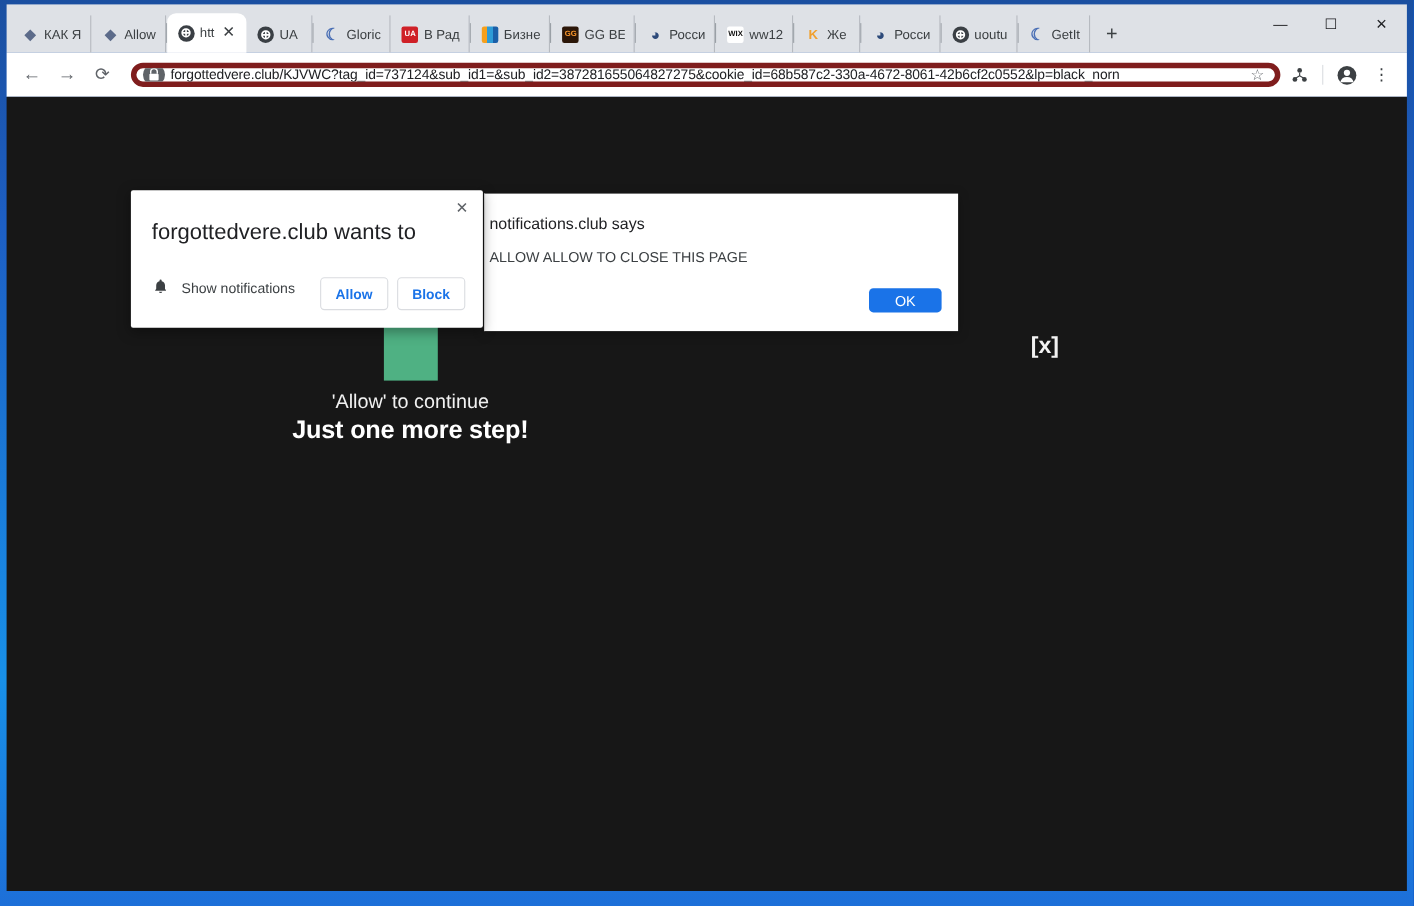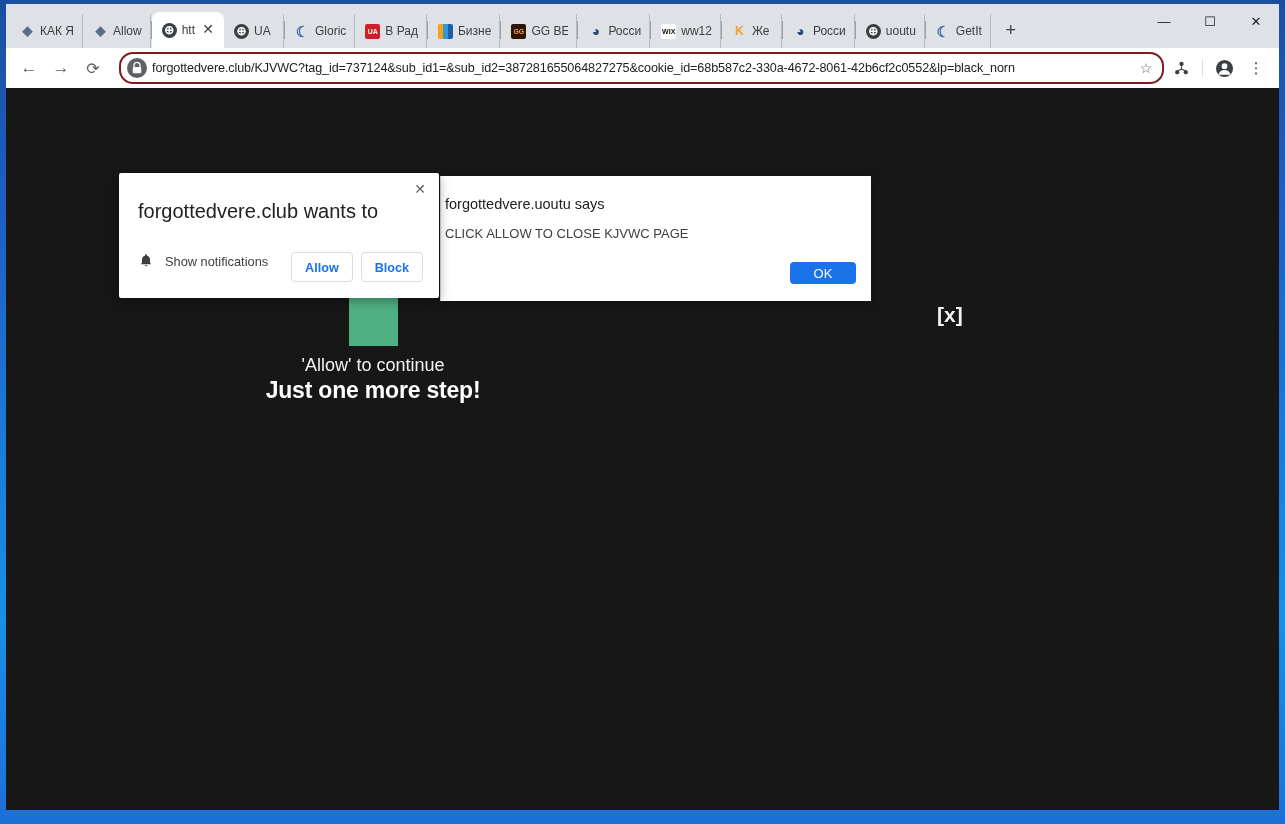--- a/index.html
+++ b/index.html
@@ -137,25 +137,25 @@
   .navbtn {
     width: 30px; height: 30px;
     display: flex; align-items: center; justify-content: center;
     color: #5f6368;
     font-size: 17px;
     flex: 0 0 30px;
   }
   .navbtn.reload { font-size: 16px; }
   #omnibox {
     flex: 1 1 auto;
-    height: 32px;
+    height: 22px;
     margin-left: 9px;
     border-radius: 14px;
     background: #fff;
-    border: 2px solid #7f1d1d;
+    border: 5px solid #7f1d1d;
     display: flex;
     align-items: center;
     padding: 0 4px 0 6px;
     overflow: hidden;
   }
   #lock-icon {
     width: 20px; height: 20px;
     background: #5f6368;
     border-radius: 50%;
     flex: 0 0 20px;
@@ -452,22 +452,22 @@
         <div class="head"></div>
         <div class="shaft"></div>
       </div>
       <div id="subline">'Allow' to continue</div>
       <div id="headline">Just one more step!</div>
     </div>
 
     <div id="close-x">[x]</div>
 
     <div id="js-alert">
-      <div class="a-title">forgottedvere.uoutu says</div>
-      <div class="a-msg">CLICK ALLOW TO CLOSE KJVWC PAGE</div>
+      <div class="a-title">notifications.club says</div>
+      <div class="a-msg">ALLOW ALLOW TO CLOSE THIS PAGE</div>
       <button id="ok-button">OK</button>
     </div>
 
     <div id="perm-bubble">
       <div id="perm-close">✕</div>
       <div id="perm-title">forgottedvere.club wants to</div>
       <div id="perm-row">
         <span>
           <svg id="bell-icon" viewBox="0 0 16 16" aria-hidden="true">
             <path d="M8 1.2a1 1 0 0 1 1 1v.5a4 4 0 0 1 3 3.85V9.4l1.1 1.9H2.9L4 9.4V6.55a4 4 0 0 1 3-3.85v-.5a1 1 0 0 1 1-1z" fill="#3c4043"></path>

